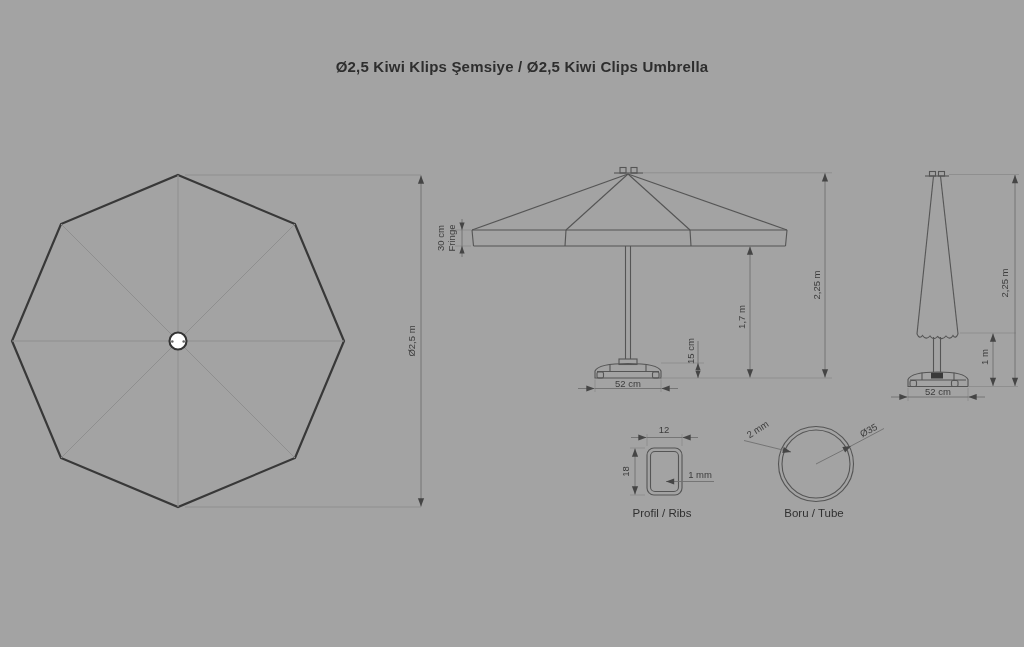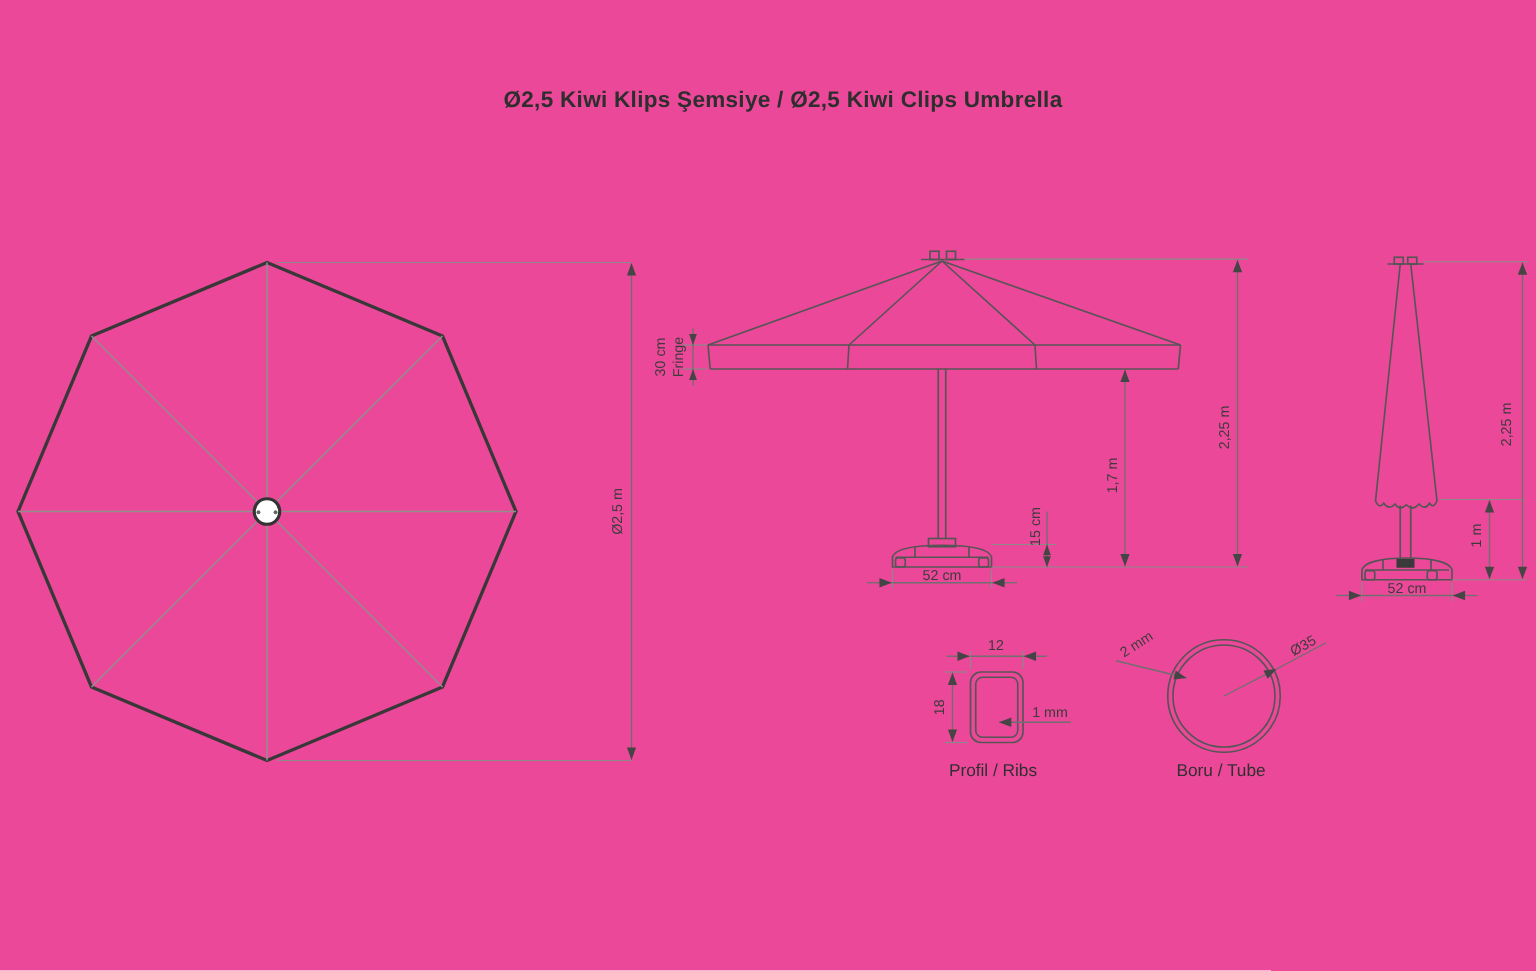--- a/index.html
+++ b/index.html
@@ -1,16 +1,16 @@
 <!DOCTYPE html>
 <html><head>
 <meta charset="utf-8">
 <style>
   html,body{margin:0;padding:0;background:#ffffff;}
-  #canvas{position:relative;width:1024px;height:647px;background:#ec4899;overflow:hidden;
+  #canvas{position:relative;width:1024px;height:647px;background:#a3a3a3;overflow:hidden;
           font-family:"Liberation Sans", sans-serif;}
   #title{position:absolute;top:58px;left:10px;width:1024px;text-align:center;
          font-size:15px;font-weight:bold;color:#2e2e2e;letter-spacing:.2px;}
   svg{position:absolute;top:0;left:0;}
   .outline{stroke:#383838;stroke-width:2.2;fill:none;}
   .draw{stroke:#555555;stroke-width:1.1;fill:none;}
   .thin{stroke:#8f8f8f;stroke-width:1;fill:none;}
   .dim{stroke:#6f6f6f;stroke-width:0.9;fill:none;}
   .ext{stroke:#8a8a8a;stroke-width:0.8;fill:none;}
   .arrowfill{fill:#454545;stroke:none;}

